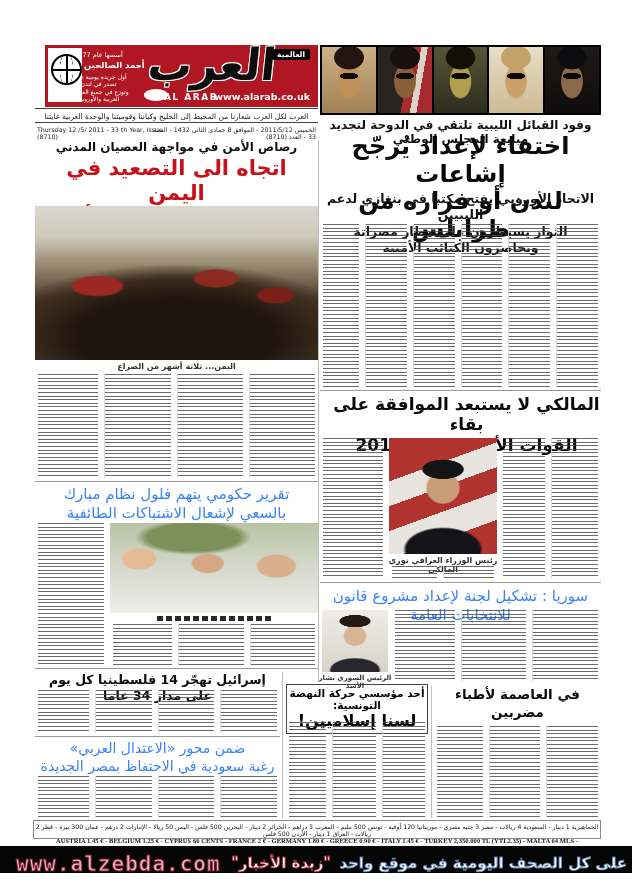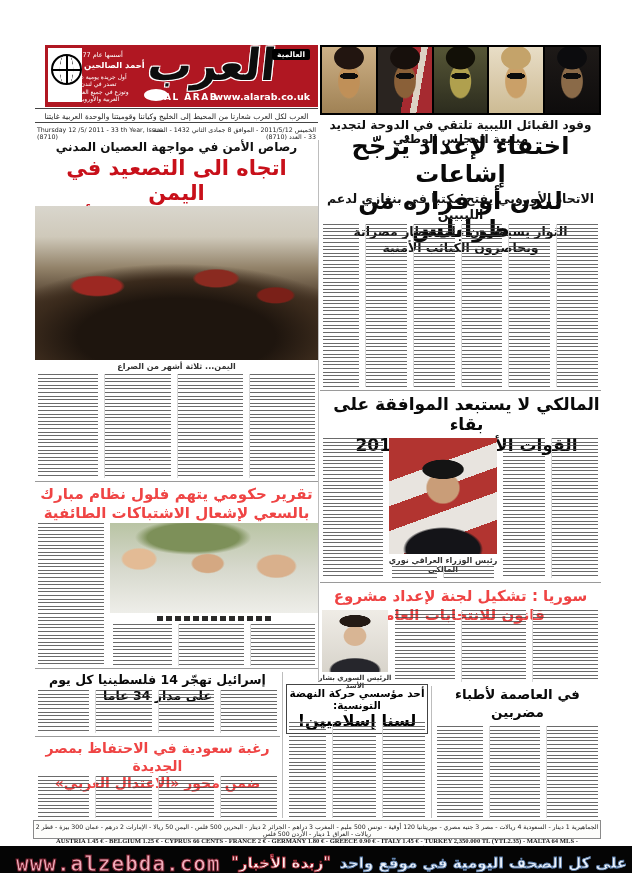--- a/index.html
+++ b/index.html
@@ -38,21 +38,21 @@
   .slogan-box{border-top:1px solid #444;border-bottom:1px solid #444;
               font-size:7.5px;color:#222;padding-top:3px;}
   .dateline{font-size:6.3px;color:#222;}
 
   
   .kicker{font-size:12px;font-weight:bold;color:#111;text-align:center;}
   .hl-big{font-size:24px;font-weight:900;color:#0a0a0a;line-height:1.15;}
   .hl-red{font-size:21px;font-weight:900;color:#c8101a;line-height:1.18;}
   .subhead{font-size:12.5px;font-weight:bold;color:#141414;line-height:1.3;}
   .hl-md{font-size:17px;font-weight:900;color:#0a0a0a;line-height:1.2;}
-  .hl-sm{font-size:15px;font-weight:700;color:#ef4444;line-height:1.25;}
+  .hl-sm{font-size:15px;font-weight:400;color:#3b82f6;line-height:1.25;}
   .hl-xs{font-size:13px;font-weight:900;color:#0a0a0a;line-height:1.3;}
   .caption{font-size:8px;font-weight:bold;color:#333;}
 
   
   .cols{display:flex;direction:rtl;}
   .fx{flex:1;background:repeating-linear-gradient(#454545 0 1px,transparent 1px 3.6px);
       opacity:.8;margin:0 3px;}
   .fx:not(:last-child){border-left:1px solid #cfcfcf;padding-left:5px;}
   .fxcap{height:5px;margin:2px auto 0 auto;width:55%;
          background:repeating-linear-gradient(90deg,#2a2a2a 0 6px,transparent 6px 9px);}
@@ -232,22 +232,22 @@
 <div class="abs hl-xs rtl ctr" style="left:35px;top:672px;width:245px;font-size:12.5px;">إسرائيل تهجّر 14 فلسطينيا كل يوم على مدار 34 عاما</div>
 <div class="abs cols" style="left:35px;top:690px;width:245px;height:43px;">
     <div class="fx"></div>
     <div class="fx"></div>
     <div class="fx"></div>
     <div class="fx"></div>
   </div>
 
 <div class="hline" style="left:35px;top:736px;width:245px;"></div>
 <div class="abs hl-sm rtl ctr" style="left:35px;top:740px;width:245px;font-size:14px;">
+  <div>ضمن محور «الاعتدال العربي»</div>
   <div>رغبة سعودية في الاحتفاظ بمصر الجديدة</div>
-  <div>ضمن محور «الاعتدال العربي»</div>
 </div>
 <div class="abs cols" style="left:35px;top:776px;width:245px;height:42px;">
     <div class="fx"></div>
     <div class="fx"></div>
     <div class="fx"></div>
     <div class="fx"></div>
   </div>
 
 <div class="abs ennahda-box rtl ctr" style="left:286px;top:684px;width:142px;">
   <div style="font-size:10.5px;font-weight:900;">أحد مؤسسي حركة النهضة التونسية:</div>

